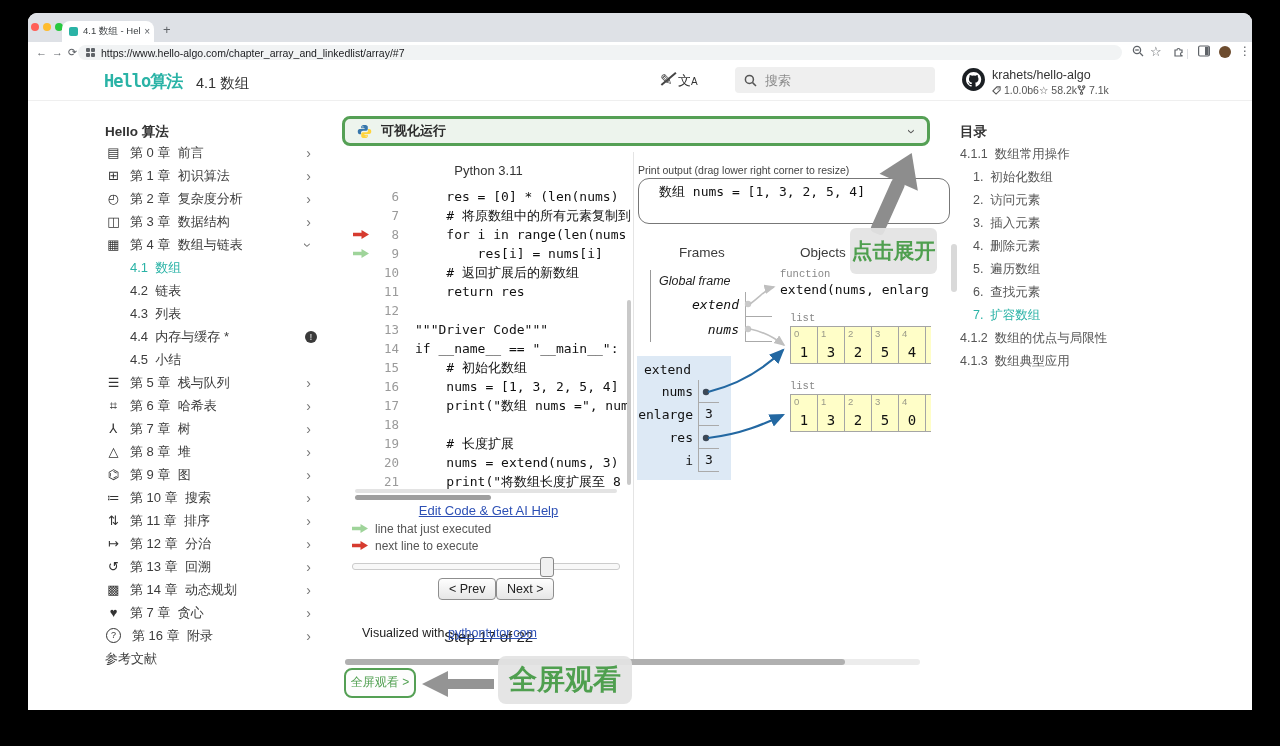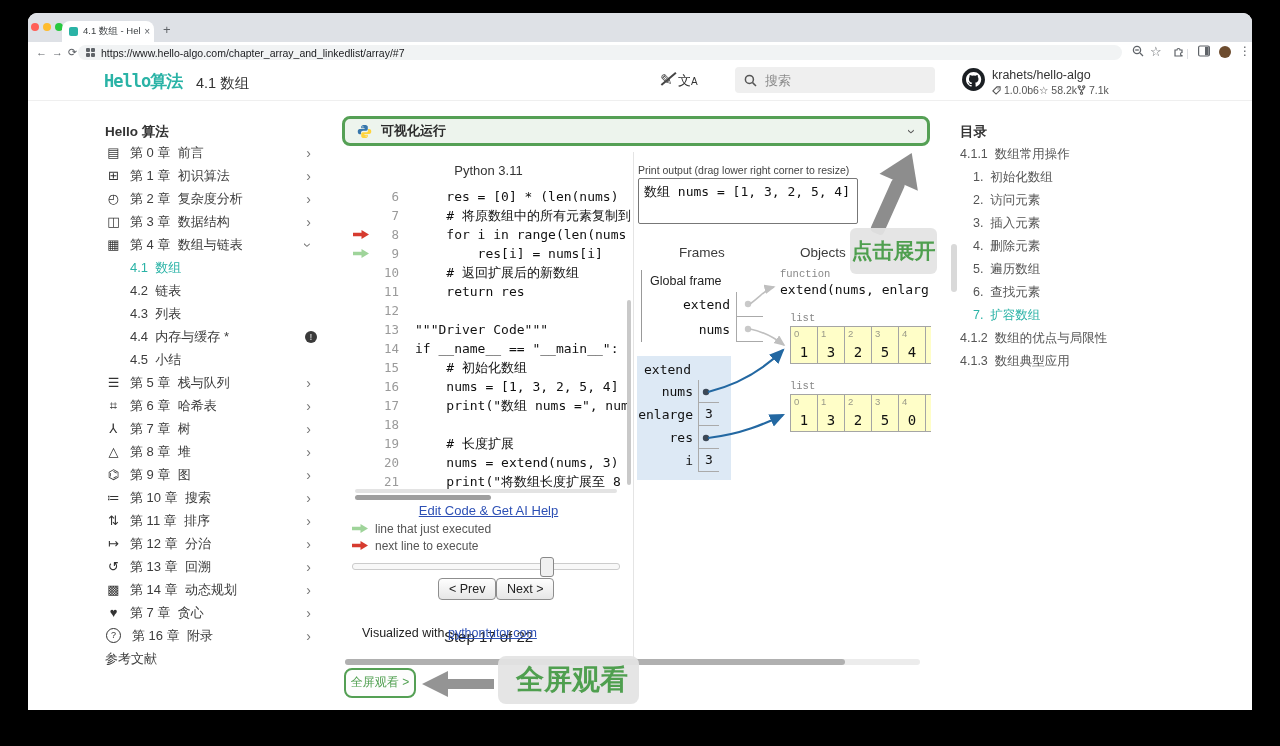--- a/index.html
+++ b/index.html
@@ -84,26 +84,26 @@
   .slider-track{left:352px;top:563px;width:266px;height:5px;background:#f8f8f8;border:1px solid #ccc;border-radius:3px;}
   .slider-thumb{left:540px;top:557px;width:12px;height:18px;background:#f0f0f0;border:1px solid #888;border-radius:3px;cursor:pointer;}
   .pt-btn{position:absolute;top:578px;height:22px;font-size:12.5px;color:#222;background:linear-gradient(#fefefe,#e6e6e6);
           border:1px solid #8e8e8e;border-radius:4px;padding:0 10px;cursor:pointer;font-family:inherit;}
   .step-text{left:345px;top:628px;width:287px;text-align:center;font-size:15px;color:#222;}
   .visualized{left:362px;top:626px;font-size:12.5px;color:#222;}
   .visualized a{color:#2d50b5;text-decoration:underline;cursor:pointer;}
   
   .right-col{left:633px;top:152px;width:297px;height:508px;border-left:1px solid #e4e4e4;}
   .po-label{left:4px;top:12px;font-size:10.5px;color:#444;position:absolute;}
-  .po-area{left:4px;top:26px;width:220px;height:46px;position:absolute;border:1px solid #777;border-radius:2px;
-           font-family:"DejaVu Sans Mono",monospace;font-size:13px;color:#111;padding:4px 5px;box-sizing:border-box;
+  .po-area{left:4px;top:26px;width:312px;height:46px;position:absolute;border:1px solid #777;border-radius:11px;
+           font-family:"DejaVu Sans Mono",monospace;font-size:13px;color:#111;padding:4px 20px;box-sizing:border-box;
            resize:none;outline:none;background:#fff;}
   .fo-head{position:absolute;top:93px;font-size:13.5px;color:#3b3b3b;}
   .frame-left{border-left:1.5px solid #999;}
-  .gframe{position:absolute;left:7px;top:118px;width:128px;}
+  .gframe{position:absolute;left:16px;top:118px;width:128px;font-style:italic;}
   .gframe-title{font-size:12.5px;color:#222;padding-left:8px;height:22px;line-height:22px;}
   .fv-row{display:flex;align-items:stretch;height:25px;}
   .fv-name{width:88px;text-align:right;font-family:"DejaVu Sans Mono",monospace;font-size:13px;color:#111;
            line-height:25px;padding-right:0;}
   .fv-cell{width:26px;border-left:1px solid #aaa;border-bottom:1px solid #aaa;margin-left:6px;
            font-family:"DejaVu Sans Mono",monospace;font-size:13px;text-align:center;line-height:24px;color:#111;}
   .eframe{position:absolute;left:3px;top:204px;width:94px;height:124px;background:#dde9f5;box-sizing:border-box;padding-top:4px;}
   .eframe-title{font-family:"DejaVu Sans Mono",monospace;font-size:13px;color:#111;padding-left:7px;height:20px;line-height:20px;}
   .eframe .fv-row{height:23px;}
   .eframe .fv-name{width:56px;line-height:23px;font-size:13px;}
@@ -119,21 +119,21 @@
   .plval{position:absolute;bottom:3px;width:100%;text-align:center;font-family:"DejaVu Sans Mono",monospace;
          font-size:14px;color:#111;}
   
   .ann-box{background:rgba(227,227,227,0.93);border-radius:8px;color:#4f9f4f;font-weight:bold;text-align:center;}
   .expand-box{left:850px;top:228px;width:87px;height:46px;line-height:46px;font-size:21px;border-radius:6px;}
   .bottom-scroll-track{left:345px;top:659px;width:575px;height:6px;background:#ececec;border-radius:3px;}
   .bottom-scroll-thumb{left:345px;top:659px;width:500px;height:6px;background:#b0b0b0;border-radius:3px;}
   .fullscreen-link{left:344px;top:668px;width:72px;height:30px;box-sizing:border-box;border:2.5px solid #55a055;
                    border-radius:8px;background:#fdfdfd;color:#4f9f4f;font-size:12px;text-align:center;
                    line-height:25px;cursor:pointer;}
-  .fullscreen-big{left:498px;top:656px;width:134px;height:48px;line-height:48px;font-size:28px;padding-left:7px;}
+  .fullscreen-big{left:498px;top:656px;width:134px;height:48px;line-height:48px;font-size:28px;}
 </style>
 </head>
 <body>
 
 <div class="stage">
 
   
   <div class="abs window"></div>
   <div class="abs tabstrip"></div>
   <div class="abs light" style="left:31px;background:#ff5f57"></div>

